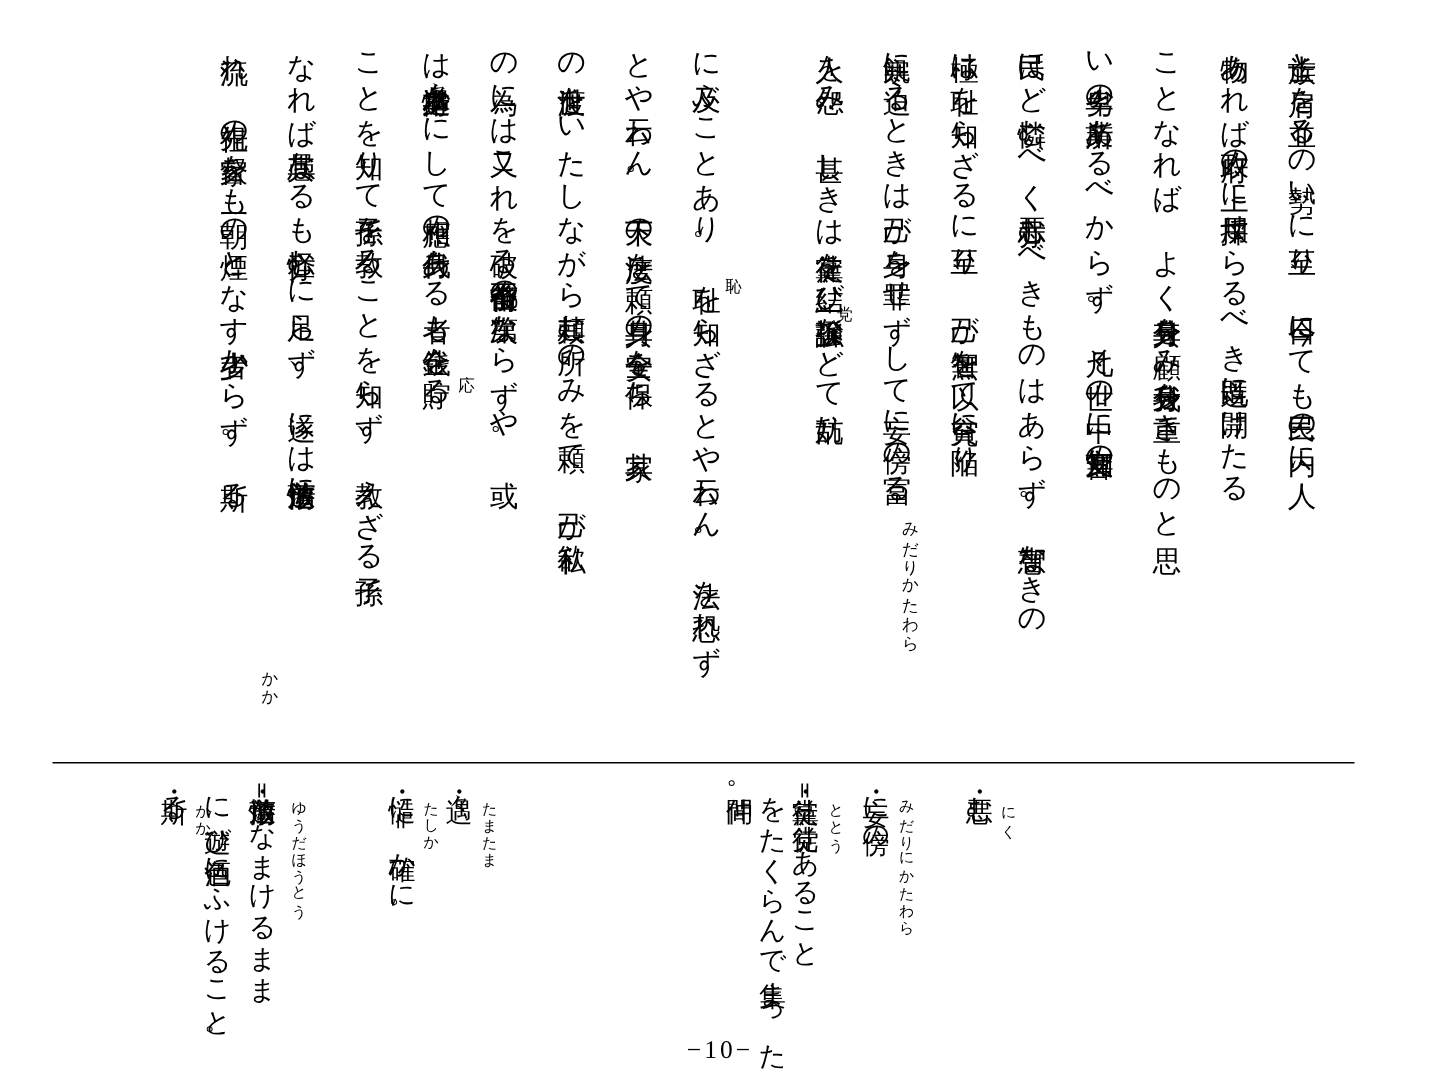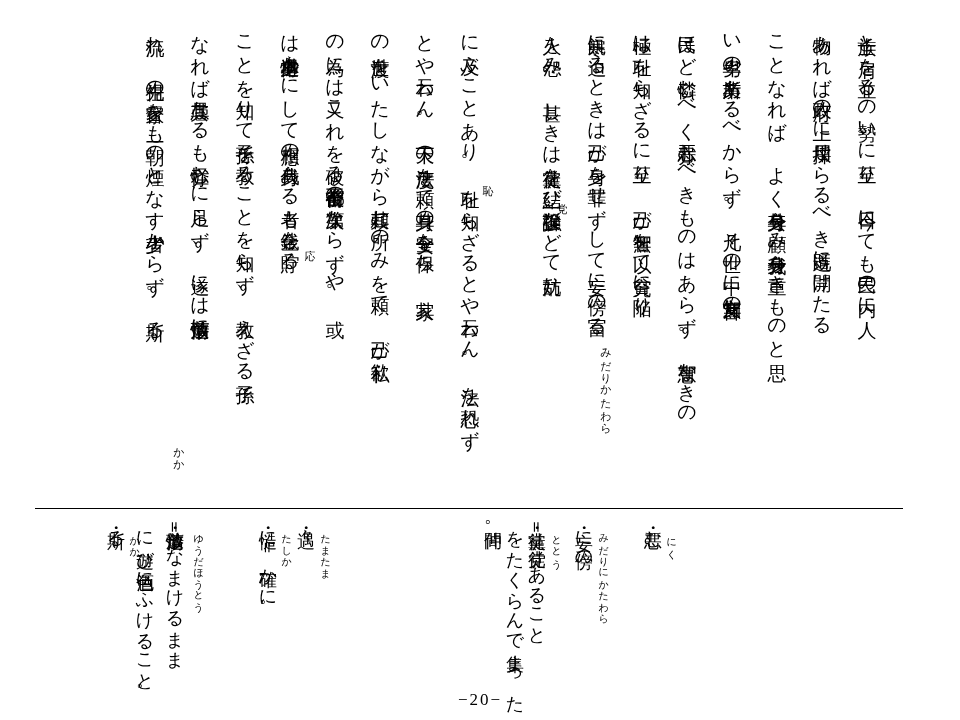--- a/index.html
+++ b/index.html
@@ -123,15 +123,15 @@
   </div>
 
   <span class="nruby nruby-1">にく</span>
   <span class="nruby nruby-2">みだりにかたわら</span>
   <span class="nruby nruby-3">ととう</span>
   <span class="nruby nruby-4">たまたま</span>
   <span class="nruby nruby-5">たしか</span>
   <span class="nruby nruby-6">ゆうだほうとう</span>
   <span class="nruby nruby-7">かか</span>
 
-  <div class="page-number">−20−</div>
+  <div class="page-number">−10−</div>
 
 </div>
 
 </body></html>

